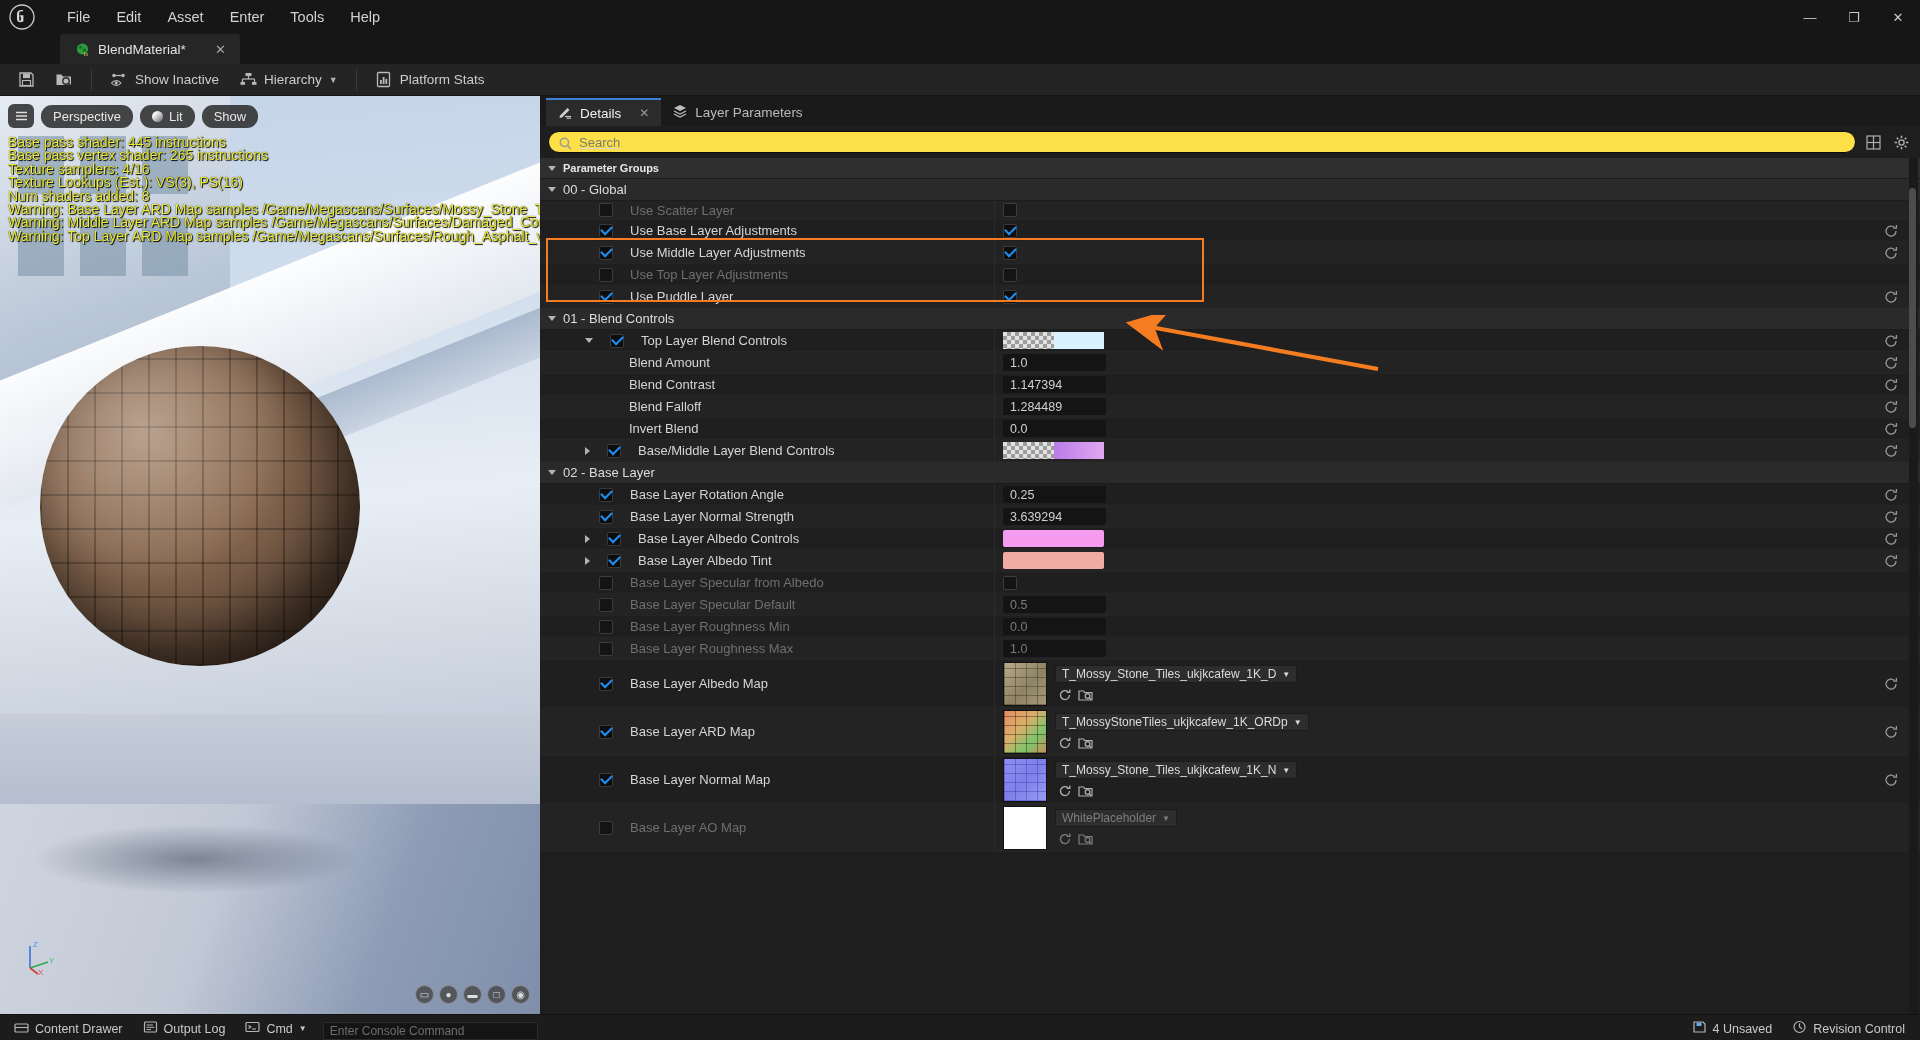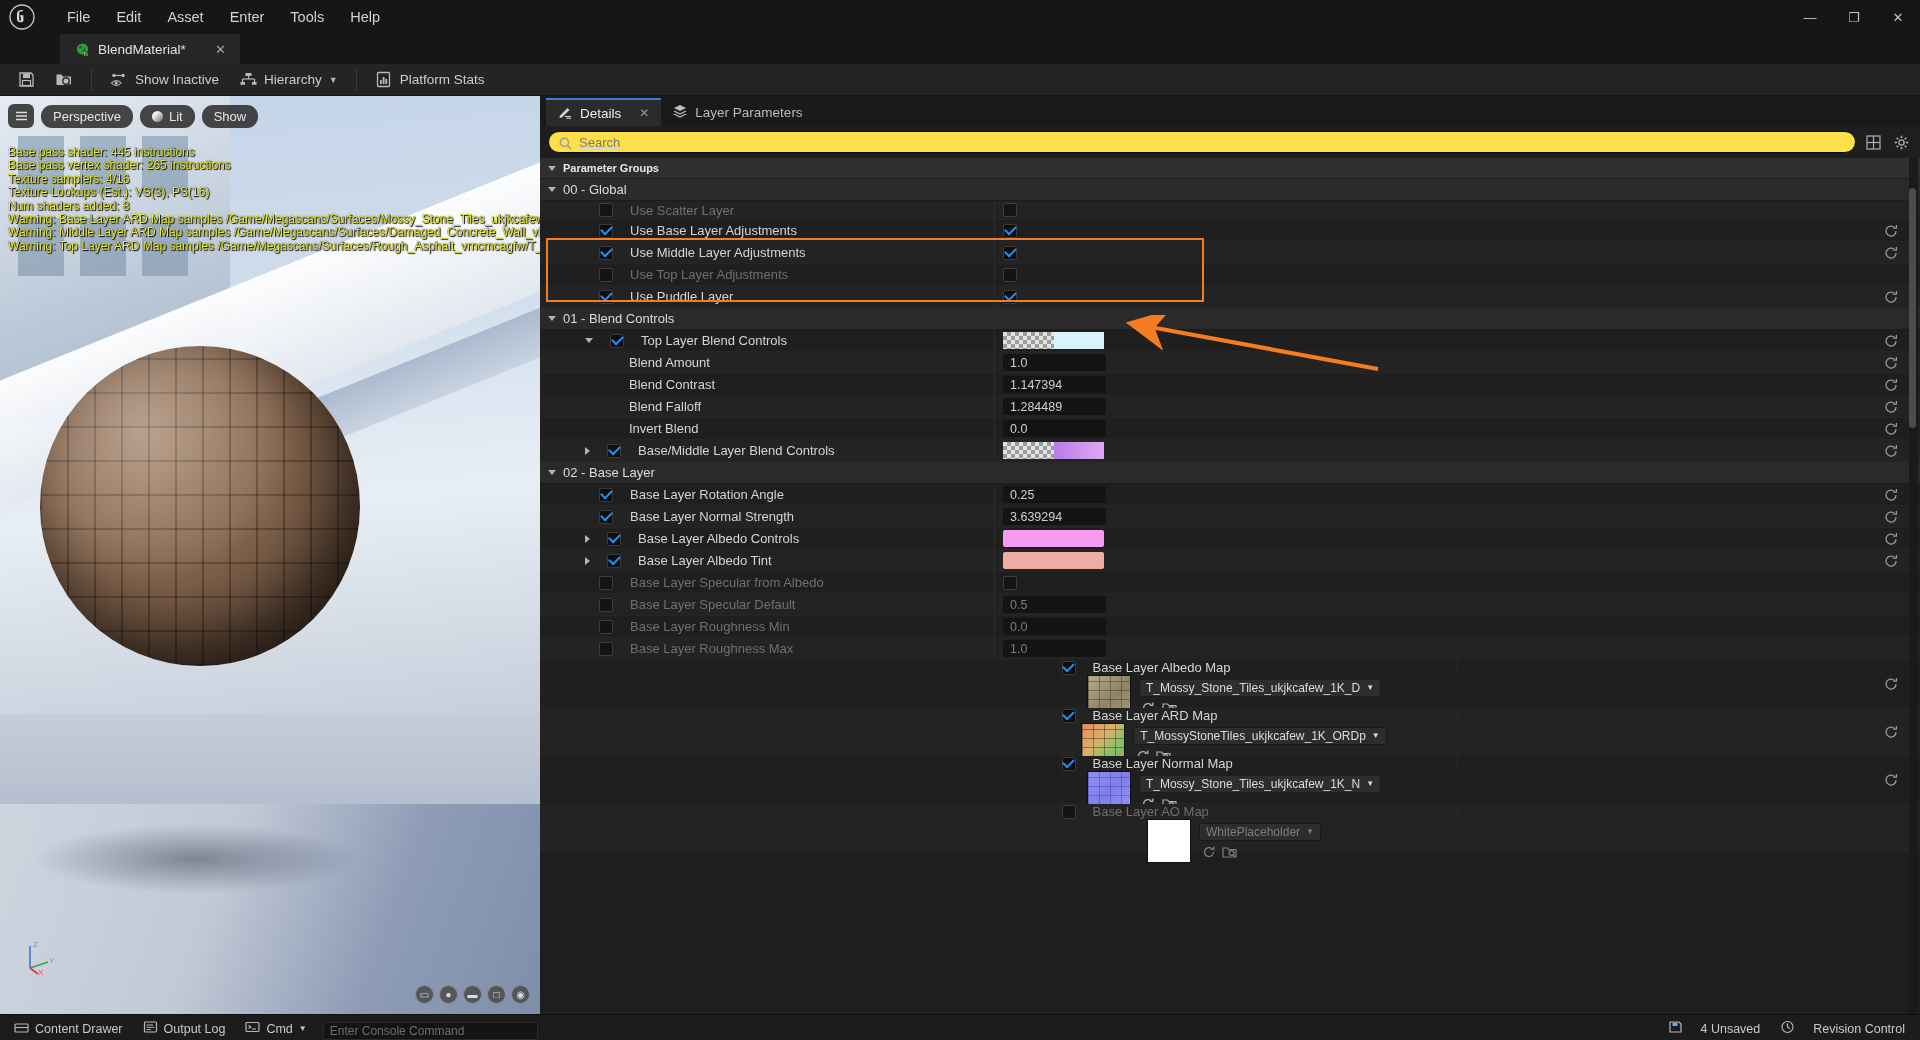--- a/index.html
+++ b/index.html
@@ -91,22 +91,22 @@
       radial-gradient(circle at 36% 30%, #9d7a5e 0%, #8a6a51 35%, #6d5340 62%, #4a382b 85%, #30251c 100%);
     box-shadow: inset -22px -28px 60px rgba(0,0,0,.55);
   }
   .vp-toolrow { position:absolute; top:8px; left:8px; display:flex; gap:7px; align-items:center; z-index: 6; }
   .vp-pill {
     background: rgba(42,42,42,.86); color:#e6e6e6; font-size:13px; padding:4px 12px; border-radius:11px;
     display:flex; align-items:center; gap:6px;
   }
   .vp-pill.round { width:26px; height:24px; padding:0; justify-content:center; border-radius:6px;}
   .vp-stats {
-    position:absolute; left:8px; top:50px; z-index: 6;
-    font-family: "Liberation Sans", sans-serif; font-size: 12px; line-height: 13.4px;
+    position:absolute; left:8px; top:40px; z-index: 6;
+    font-family: "Liberation Sans", sans-serif; font-size: 14px; line-height: 13.4px;
     color: #ecec3c; text-shadow: 0 0 1px #000, 1px 1px 1px #000; white-space: nowrap;
   }
   .vp-axis { position:absolute; left:22px; bottom:34px; z-index:6; }
   .vp-bottomright { position:absolute; right:10px; bottom:10px; display:flex; gap:5px; align-items:center; z-index:6; }
   .vp-circbtn { width:19px; height:19px; border-radius:50%; background: rgba(70,70,70,.8); border:1px solid #8c8c8c; display:flex; align-items:center; justify-content:center; color:#ddd; font-size:10px;}
 
   
   .details { flex: 1; display: flex; flex-direction: column; background: #1e1e1e; min-width:0; }
   .panel-tabs { height: 30px; background: #1a1a1a; display: flex; align-items: flex-end; flex:0 0 30px; padding-left:6px;}
   .ptab {
@@ -133,21 +133,21 @@
   }
   .grp-row {
     height: 22px; background: #2a2a2a; display:flex; align-items:center; gap:7px;
     padding-left: 8px; font-size: 13px; color: #ddd; border-bottom: 1px solid #1c1c1c;
   }
   .prow {
     height: 22px; display: flex; align-items: center; border-bottom: 1px solid #252525;
     background: #232323; position: relative;
   }
   .prow.alt { background: #1f1f1f; }
-  .prow.tall { height: 48px; flex-direction: column; }
+  .prow.tall { height: 48px; }
   .prow .namecell {
     width: 455px; display:flex; align-items:center; height:100%; padding-left: 20px; gap: 17px;
     border-right: 1px solid #2c2c2c;
     text-align: center;
   }
   .prow .valcell { flex: 1; display:flex; align-items:center; height:100%; padding-left: 8px; gap: 8px; }
   .indent { display:inline-block; }
   .plabel { font-size: 13px; color: #d5d5d5; white-space: nowrap; }
   .plabel.dim { color: #6f6f6f; }
 
@@ -203,21 +203,21 @@
   .statusbar {
     height: 26px; background: #1c1c1c; display:flex; align-items:flex-end; flex: 0 0 26px;
     border-top: 1px solid #111; padding: 0 6px; gap: 4px;
   }
   .sb-btn { display:flex; align-items:center; gap:6px; font-size: 12.5px; color:#c9c9c9; padding: 3px 8px; border-radius:2px;}
   .cmd-input {
     width: 215px; height: 18px; background: #141414; border: 1px solid #2a2a2a; border-radius:2px;
     display:flex; align-items:center; padding: 0 6px; font-size: 12px; color:#6d6d6d; margin-left: 4px;
   }
   .sb-right { margin-left: auto; display:flex; align-items:center; gap: 2px; }
-  .sb-rbtn { display:flex; align-items:center; gap:18px; font-size:12.5px; color:#c9c9c9; padding: 3px 9px; }
+  .sb-rbtn { display:flex; align-items:center; gap:6px; font-size:12.5px; color:#c9c9c9; padding: 3px 9px; }
 </style>
 </head>
 <body>
 
 <div class="app">
 
   <div class="titlebar">
     <div class="ue-logo">
       <svg width="26" height="26" viewBox="0 0 26 26">
         <circle cx="13" cy="13" r="12" fill="none" stroke="#c9c9c9" stroke-width="1.3"></circle>

